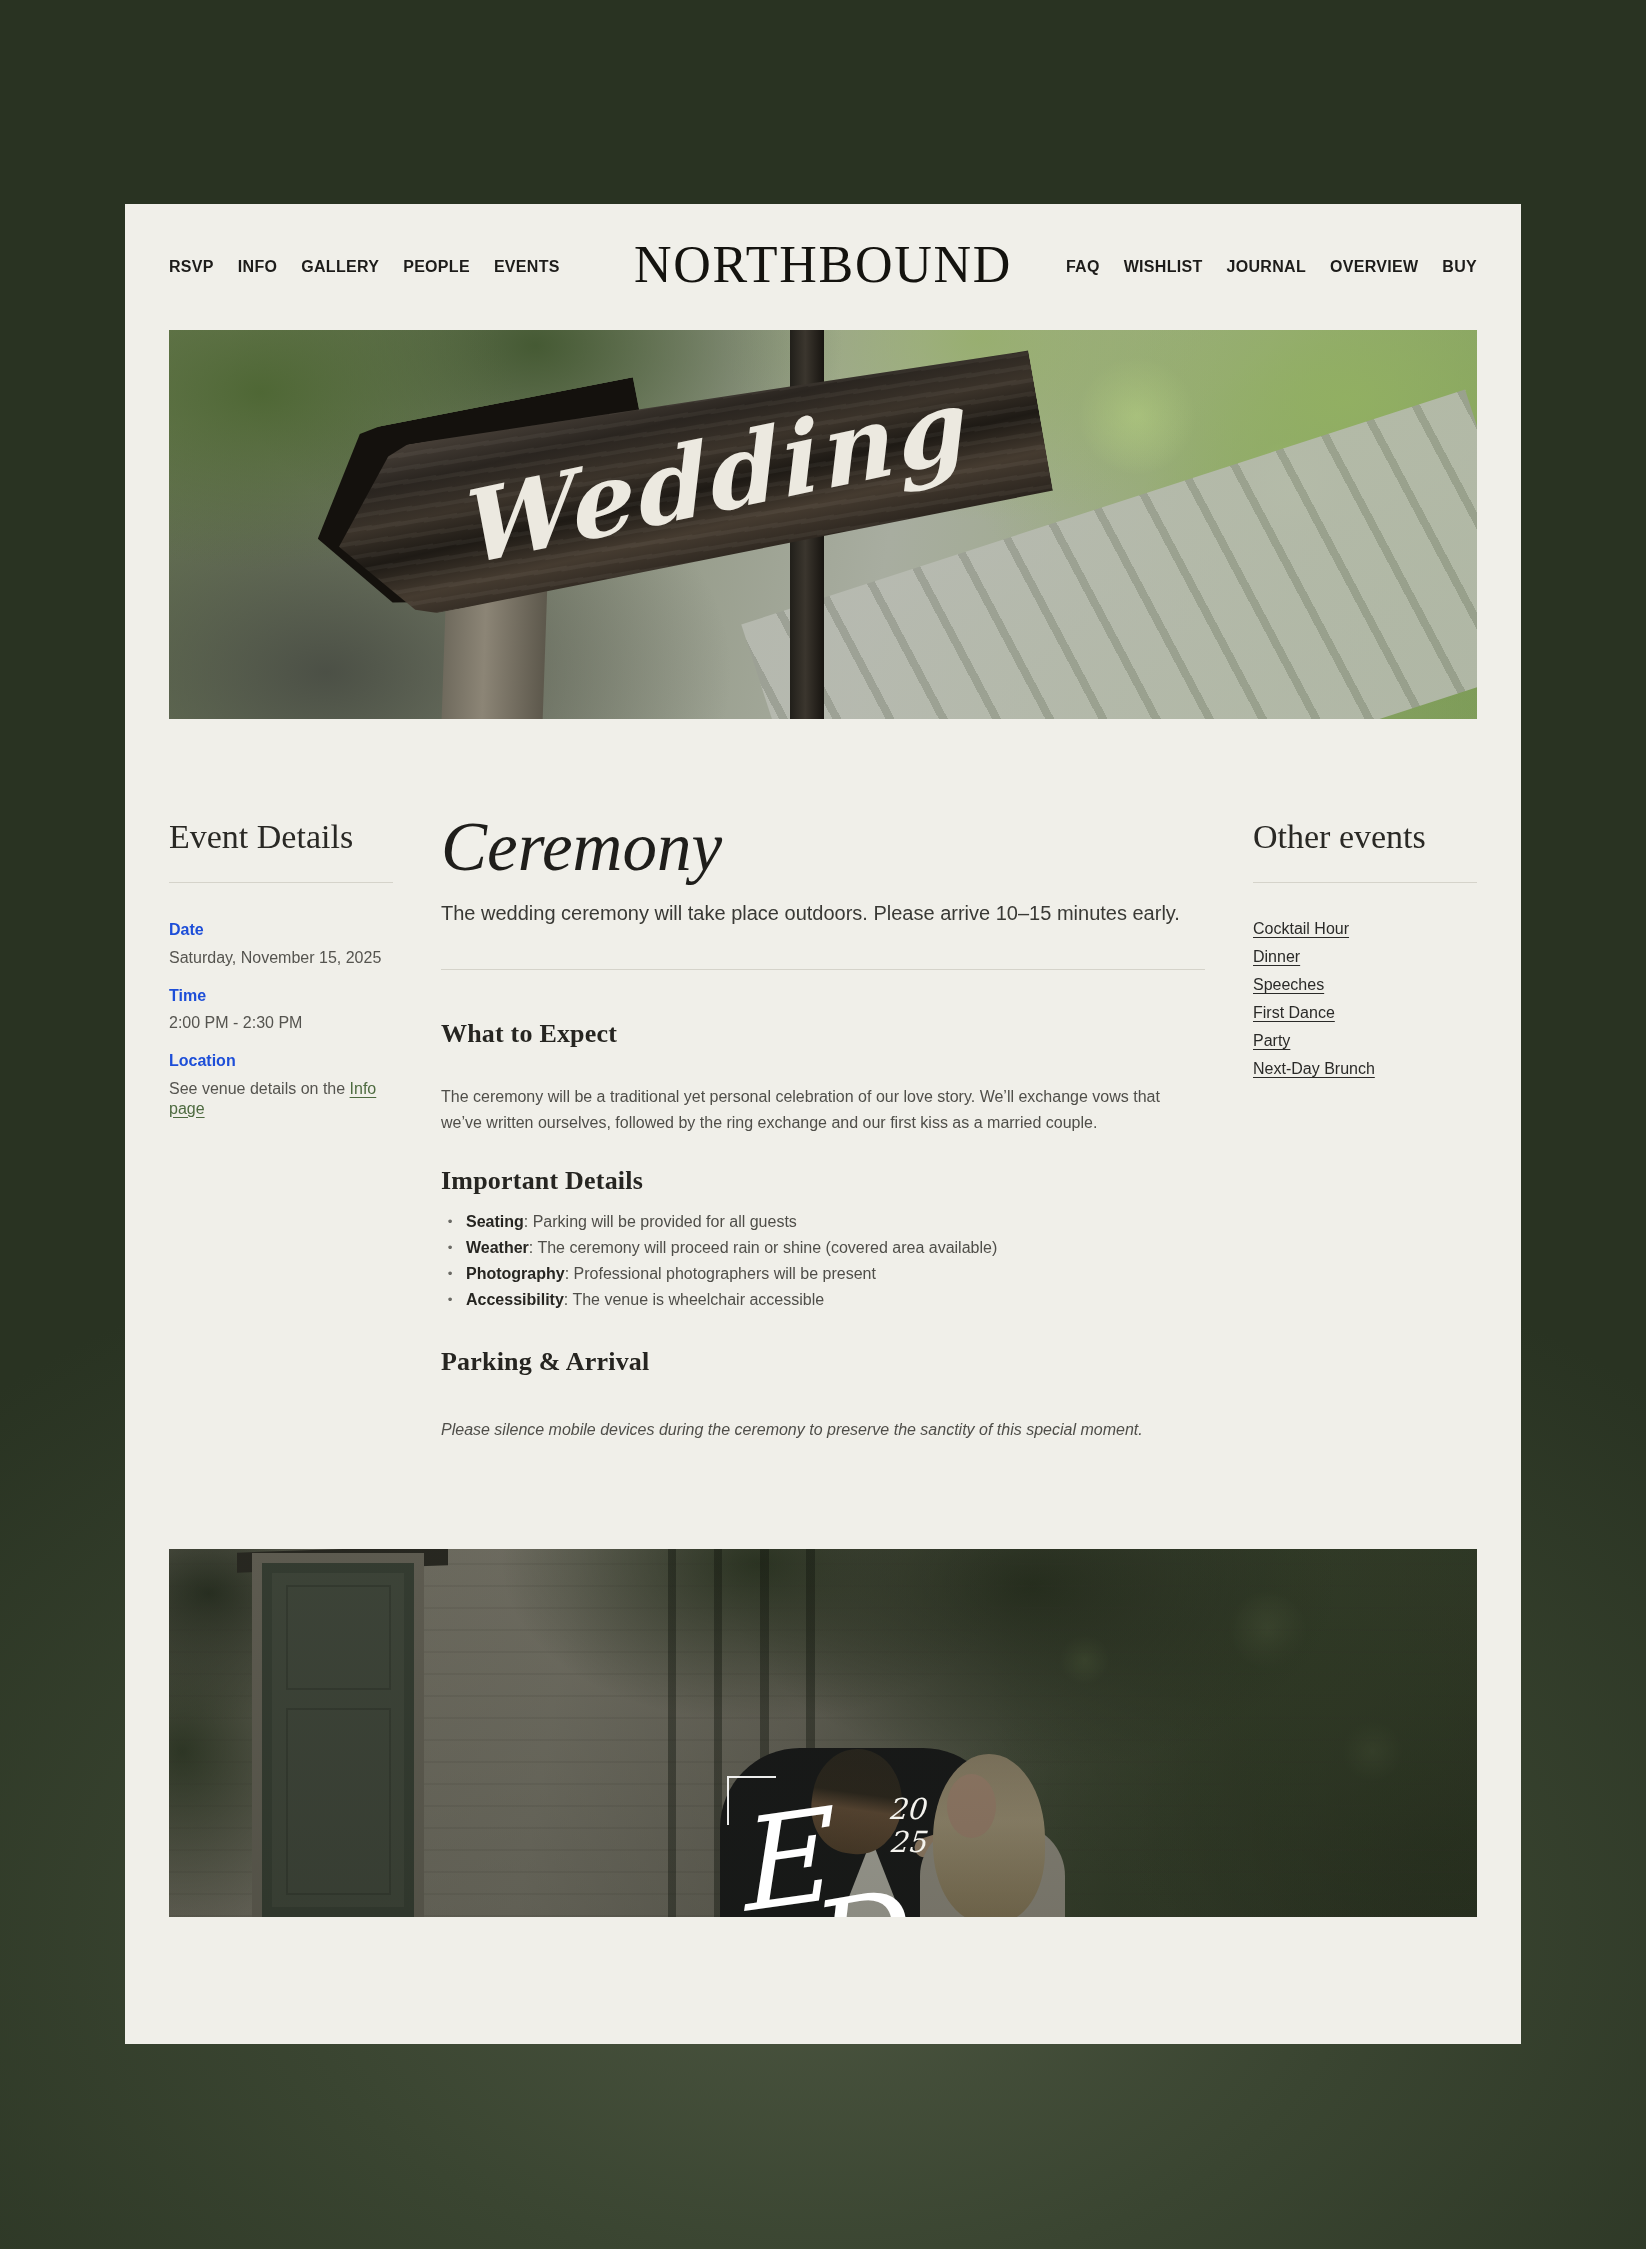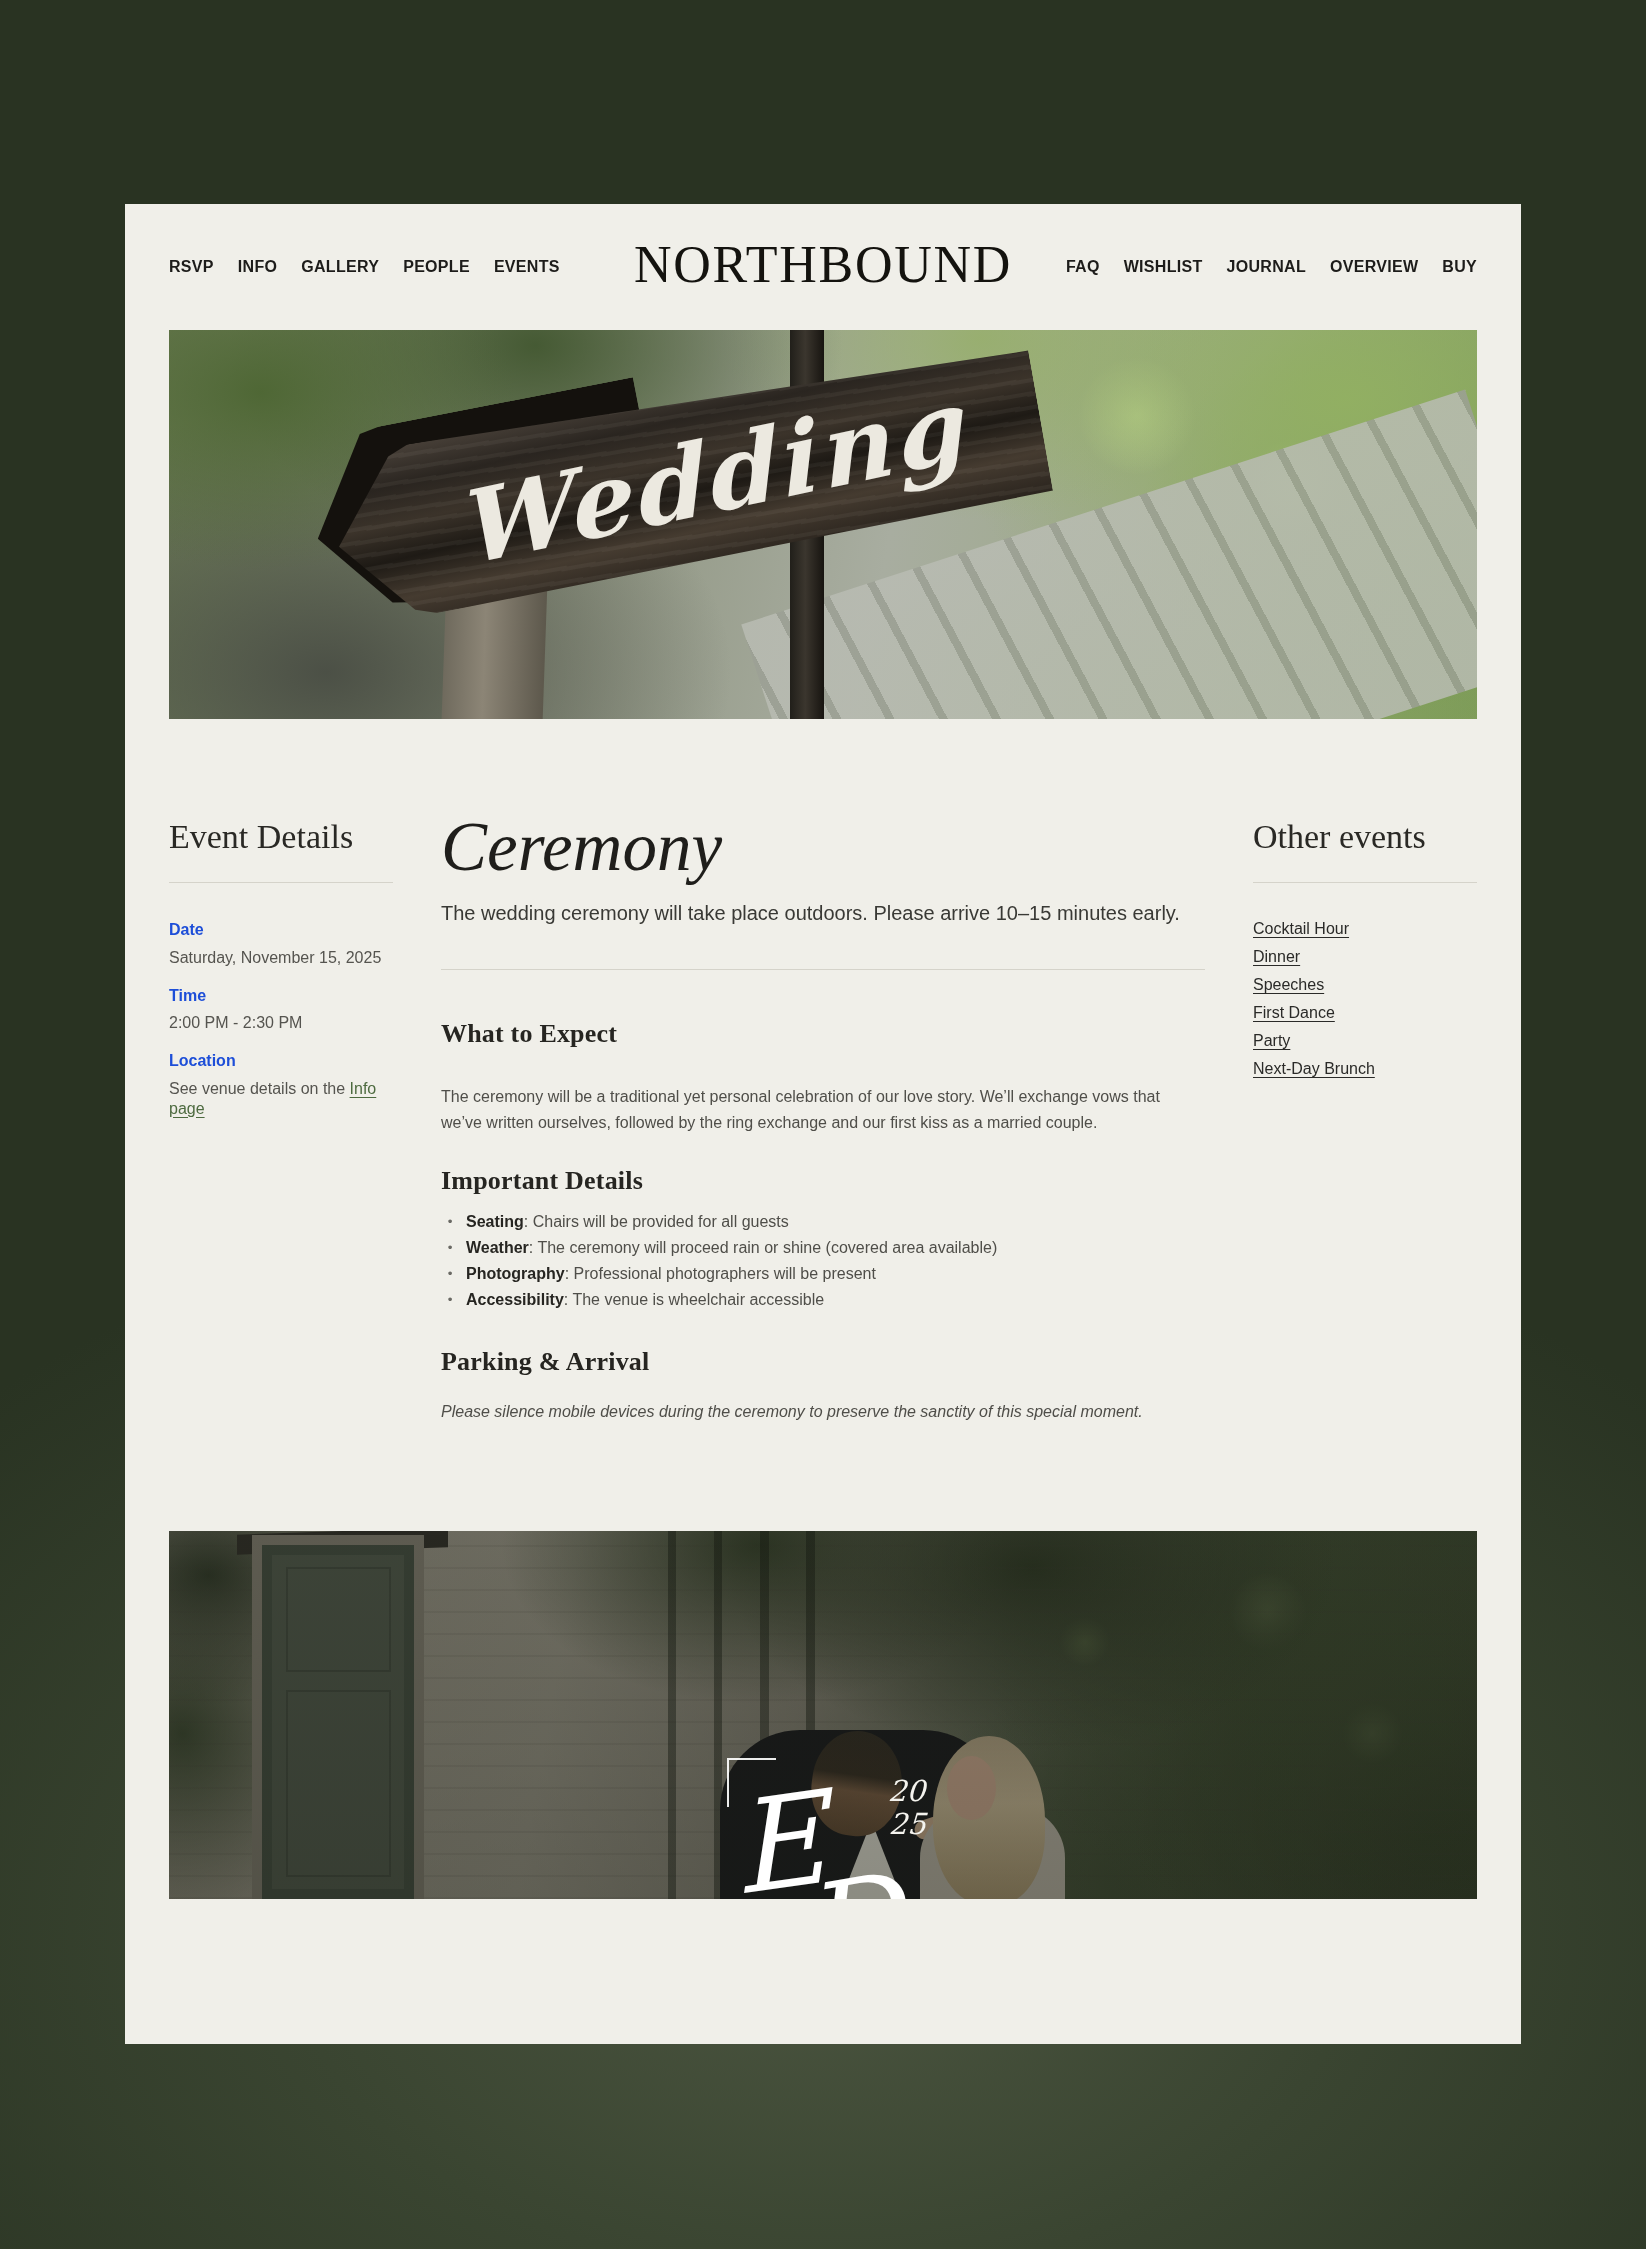--- a/index.html
+++ b/index.html
@@ -72,21 +72,21 @@
   .col-main hr { margin-bottom:49px; }
   .body-text { font-size:16px; line-height:26px; color:#4f4e49; max-width:744px; }
   h3 { font-family:"Liberation Serif", serif; font-weight:bold; font-size:26px; color:#262521; line-height:30px; letter-spacing:0.2px; }
   .h3-1 { margin-top:32px; margin-bottom:35px; }
   .h3-2 { margin-top:30px; margin-bottom:13.5px; }
   .h3-3 { margin-top:34px; margin-bottom:12.7px; }
   ul { list-style:none; }
   li { position:relative; padding-left:25px; font-size:16px; line-height:26px; color:#4f4e49; }
   li::before { content:"•"; position:absolute; left:6.8px; color:#6a6964; font-size:13.5px; }
   li strong { color:#262521; }
-  .note { margin-top:22px; font-size:16px; line-height:26px; color:#4f4e49; font-style:italic; }
+  .note { margin-top:40px; font-size:16px; line-height:26px; color:#4f4e49; font-style:italic; }
   
   .gallery { position:relative; margin:106px 44px 0; height:368px; overflow:hidden; }
   .g-base { position:absolute; inset:0;
     background:
       repeating-linear-gradient(0deg, rgba(60,55,48,.10) 0 2.5px, rgba(0,0,0,0) 2.5px 22px),
       radial-gradient(ellipse 254px 186px at 3% 12%, #2E3626, rgba(46,54,38,0) 70%),
       radial-gradient(ellipse 220px 254px at 1% 55%, #39442e, rgba(57,68,46,0) 70%),
       radial-gradient(ellipse 355px 220px at 45% 4%, #333D28, rgba(51,61,40,0) 72%),
       radial-gradient(ellipse 423px 254px at 66% 10%, #2C3522, rgba(44,53,34,0) 72%),
       radial-gradient(ellipse 440px 355px at 88% 35%, #39452C, rgba(57,69,44,0) 75%),
@@ -184,21 +184,21 @@
     <main class="col-main">
       <h1>Ceremony</h1>
       <p class="subtitle">The wedding ceremony will take place outdoors. Please arrive 10–15 minutes early.</p>
       <hr>
 
       <h3 class="h3-1">What to Expect</h3>
       <p class="body-text">The ceremony will be a traditional yet personal celebration of our love story. We’ll exchange vows that we’ve written ourselves, followed by the ring exchange and our first kiss as a married couple.</p>
 
       <h3 class="h3-2">Important Details</h3>
       <ul>
-        <li><strong>Seating</strong><span>: Chairs will be provided for all guests</span></li>
+        <li><strong>Seating</strong><span>: Parking will be provided for all guests</span></li>
         <li><strong>Weather</strong><span>: The ceremony will proceed rain or shine (covered area available)</span></li>
         <li><strong>Photography</strong><span>: Professional photographers will be present</span></li>
         <li><strong>Accessibility</strong><span>: The venue is wheelchair accessible</span></li>
       </ul>
 
       <h3 class="h3-3">Parking &amp; Arrival</h3>
       <p class="note">Please silence mobile devices during the ceremony to preserve the sanctity of this special moment.</p>
     </main>
 
     <aside class="col-right">

